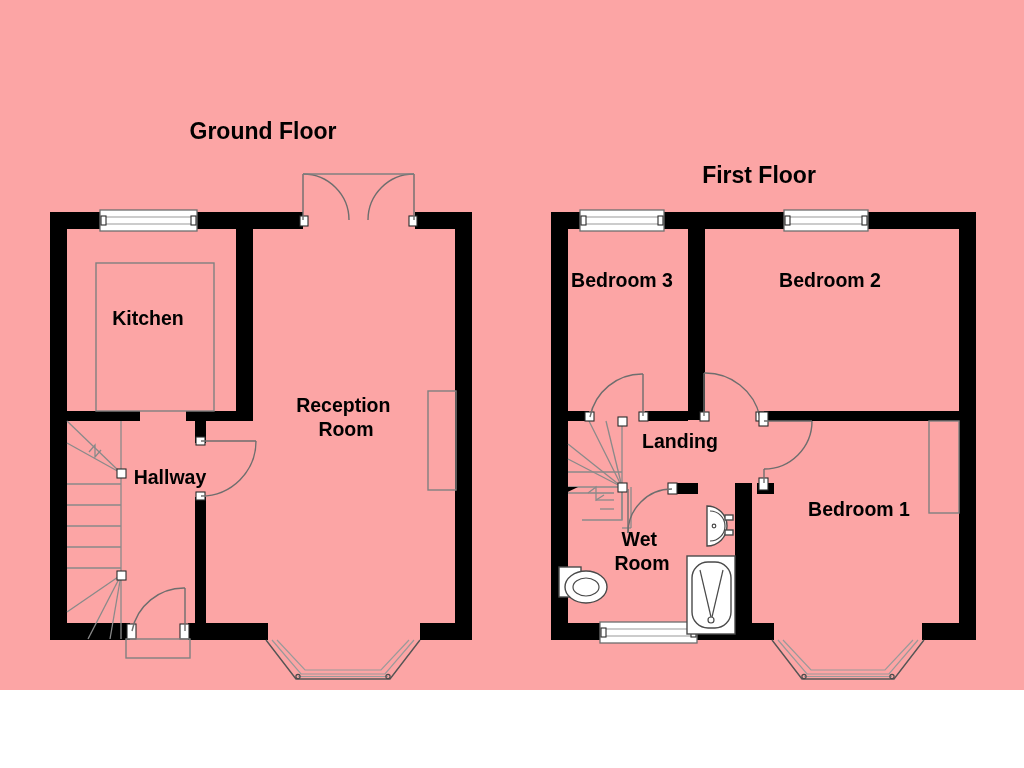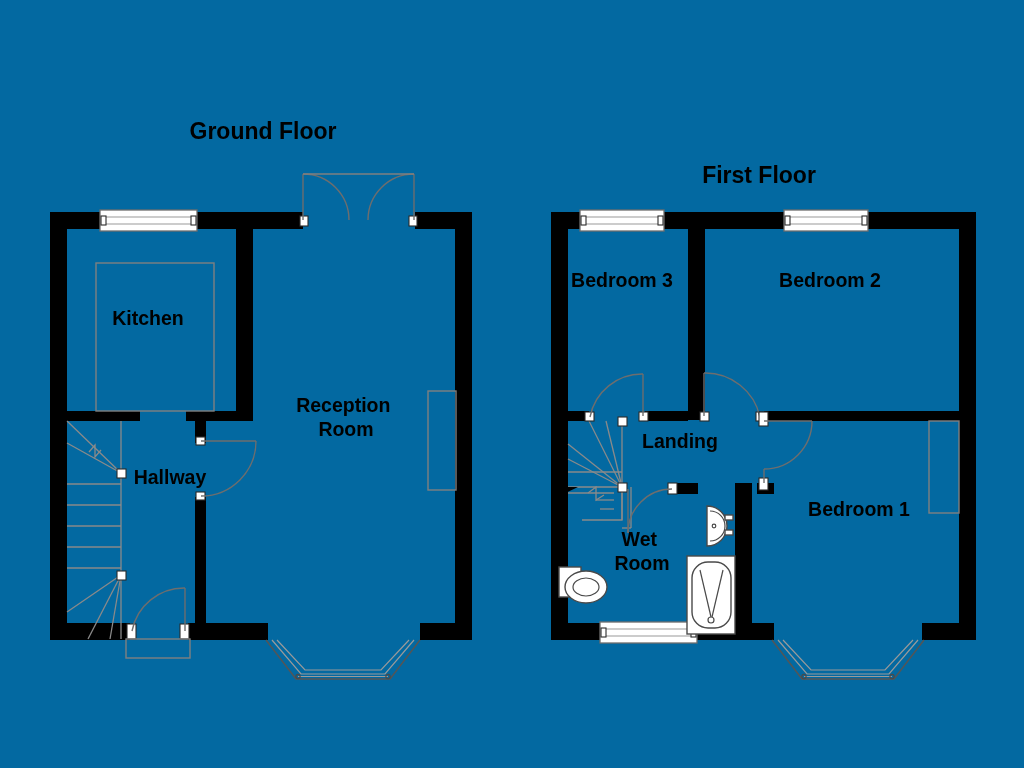--- a/index.html
+++ b/index.html
@@ -10,22 +10,22 @@
   }
   body {
     width: 1024px;
     height: 768px;
     overflow: hidden;
     font-family: "Liberation Sans", sans-serif;
   }
   #plan-root {
     position: relative;
     width: 1024px;
-    height: 768px;
-    background: #0369a1;
+    height: 690px;
+    background: #fca5a5;
   }
   svg.floorplan {
     position: absolute;
     top: 0;
     left: 0;
     width: 1024px;
     height: 768px;
     display: block;
   }
   .wall      { fill: #000000; stroke: none; }

